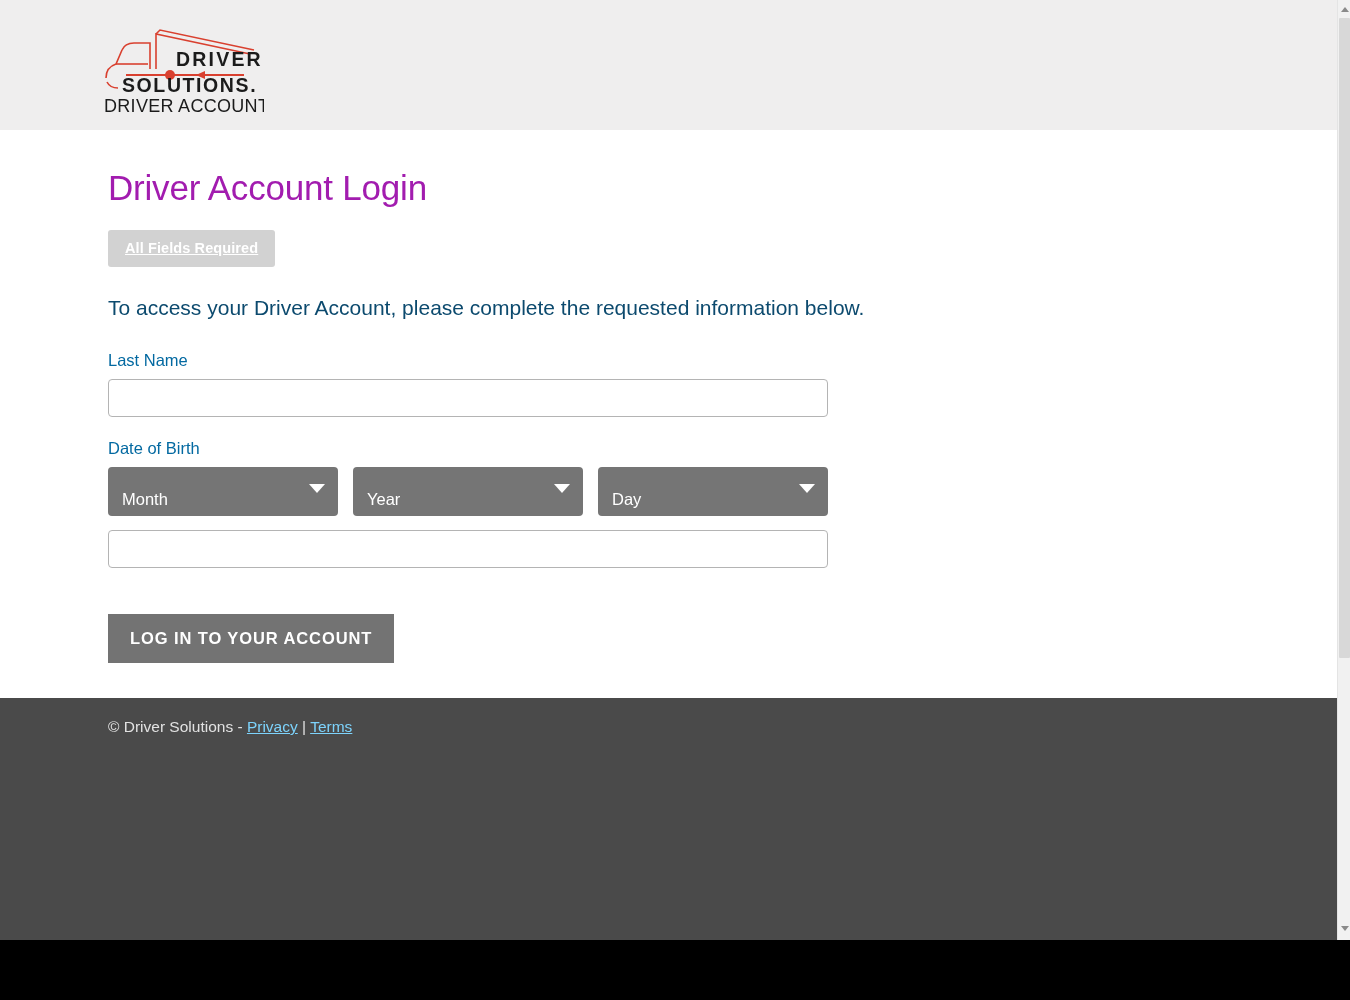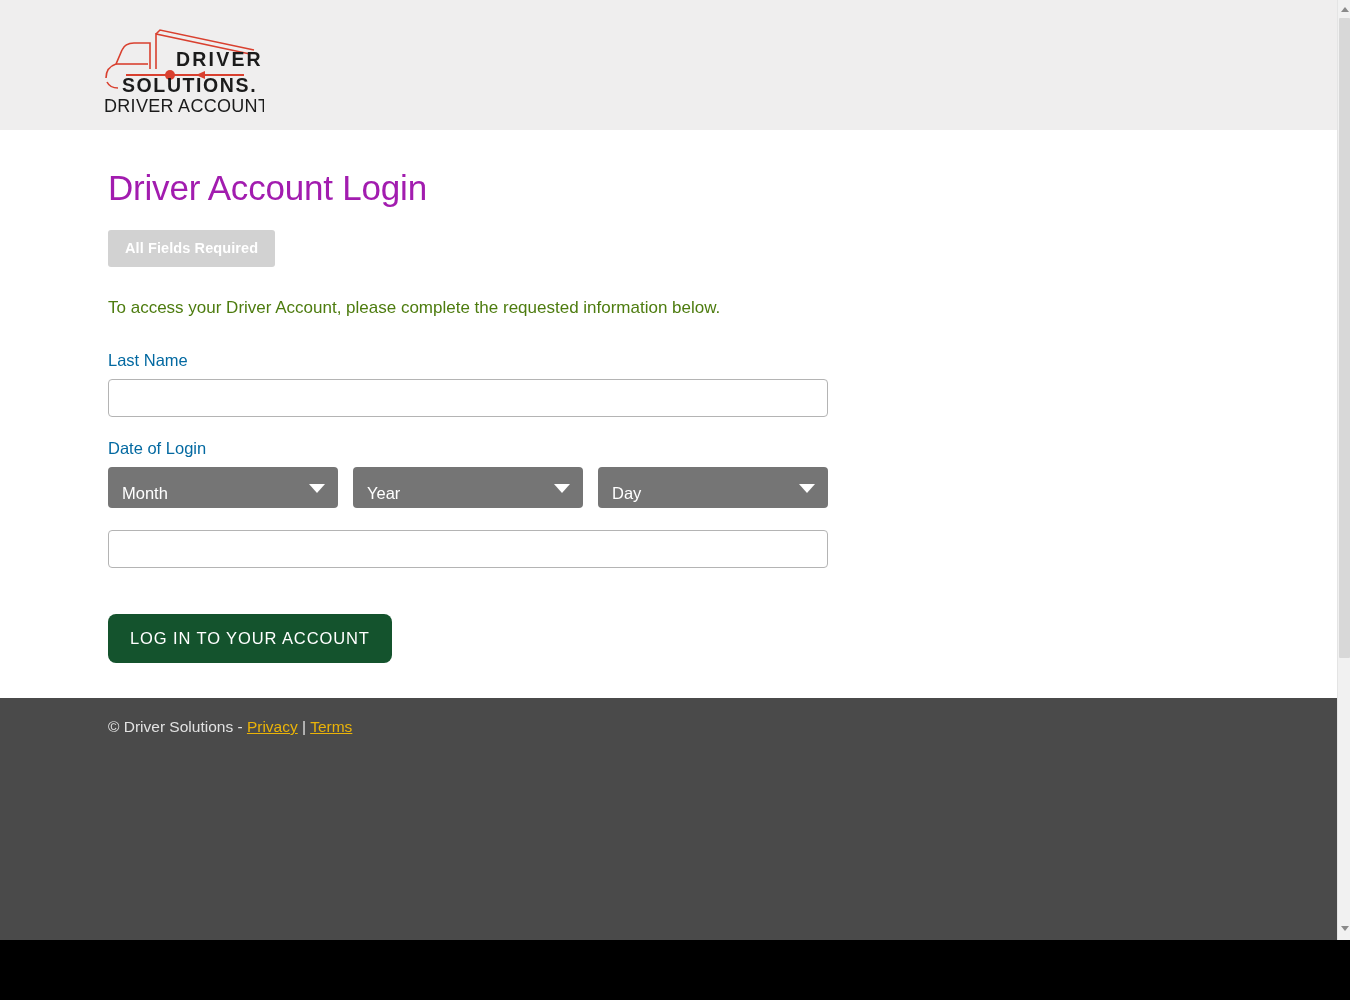--- a/index.html
+++ b/index.html
@@ -73,25 +73,26 @@
   .badge {
     display: inline-block;
     background: #d2d2d2;
     color: #ffffff;
     font-size: 14.5px;
     font-weight: bold;
     padding: 10px 17px 11px 17px;
     border-radius: 3px;
     letter-spacing: 0.1px;
     margin-bottom: 30px;
+    text-decoration: underline;
   }
 
   .intro {
-    font-size: 17px;
-    color: #4d7c0f;
+    font-size: 21px;
+    color: #0c4a6e;
     margin: 0 0 32px 0;
     line-height: 22px;
   }
 
   .field-label {
     font-size: 16.5px;
     color: #0369a1;
     margin-bottom: 9px;
     display: block;
   }
@@ -117,28 +118,28 @@
     margin-bottom: 22px;
   }
 
   .select-wrap {
     position: relative;
     width: 230px;
     height: 41px;
   }
   .select-box {
     width: 230px;
-    height: 41px;
+    height: 49px;
     background: #757575;
     border: none;
     border-radius: 4px;
     color: #ffffff;
     font-size: 16.5px;
     font-family: "Liberation Sans", sans-serif;
-    padding: 6px 34px 0 14px;
+    padding: 12px 34px 0 14px;
     line-height: 41px;
     cursor: pointer;
     overflow: hidden;
     white-space: nowrap;
   }
   .caret {
     position: absolute;
     right: 13px;
     top: 50%;
     margin-top: -4px;
@@ -146,48 +147,49 @@
     height: 0;
     border-left: 8px solid transparent;
     border-right: 8px solid transparent;
     border-top: 9px solid #ffffff;
     pointer-events: none;
   }
 
   .login-button {
     display: inline-block;
     margin-top: 24px;
-    background: #14532d;
+    background: #737373;
     color: #ffffff;
     border: none;
-    border-radius: 8px;
+    border-radius: 0;
     font-size: 16.5px;
     font-family: "Liberation Sans", sans-serif;
     letter-spacing: 0.9px;
     padding: 15px 22px 15px 22px;
     cursor: pointer;
     text-transform: none;
+    font-weight: bold;
   }
 
   
   .site-footer {
     position: absolute;
     left: 0;
     top: 698px;
     width: 1337px;
     height: 242px;
     background: #4a4a4a;
   }
   .footer-text {
     padding: 20px 0 0 108px;
     font-size: 15.5px;
     color: #e2e2e2;
   }
   .footer-text a {
-    color: #eab308;
+    color: #7dd3fc;
     text-decoration: underline;
   }
 
   
   .scrollbar {
     position: absolute;
     right: 0;
     top: 0;
     width: 13px;
     height: 940px;
@@ -268,21 +270,21 @@
 
         <div class="badge">All Fields Required</div>
 
         <p class="intro">To access your Driver Account, please complete the requested information below.</p>
 
         
         <label class="field-label">Last Name</label>
         <input class="text-input" type="text" placeholder="" style="">
 
         
-        <label class="field-label">Date of Login</label>
+        <label class="field-label">Date of Birth</label>
         <div class="dob-row">
 
           <div class="select-wrap">
             <div class="select-box">Month</div>
             <span class="caret"></span>
           </div>
 
           <div class="select-wrap">
             <div class="select-box">Year</div>
             <span class="caret"></span>

